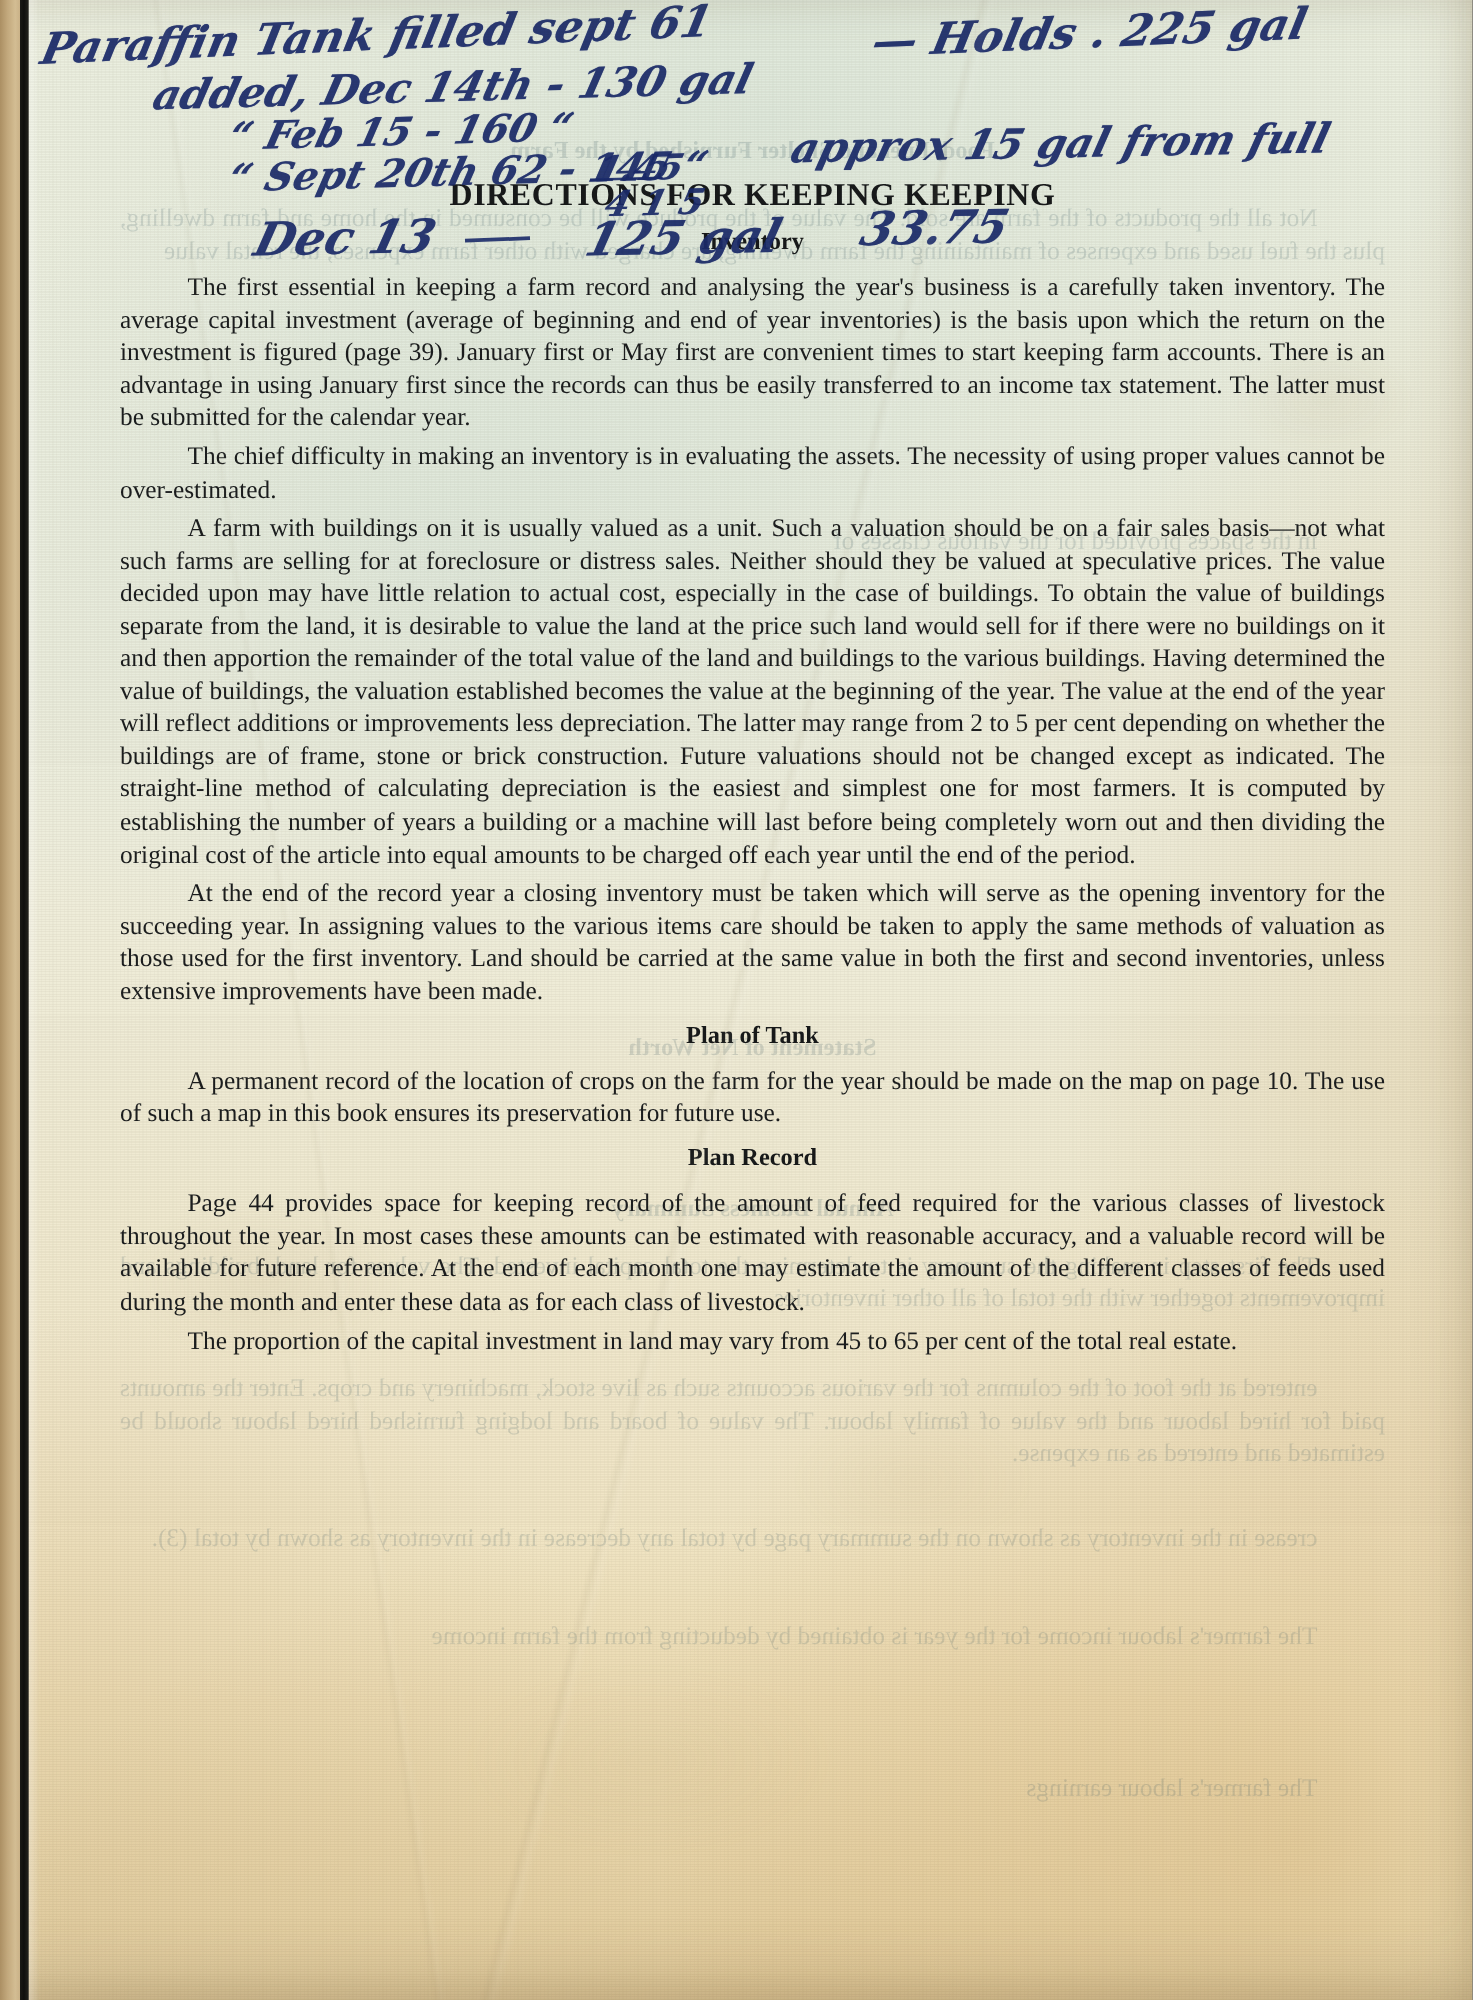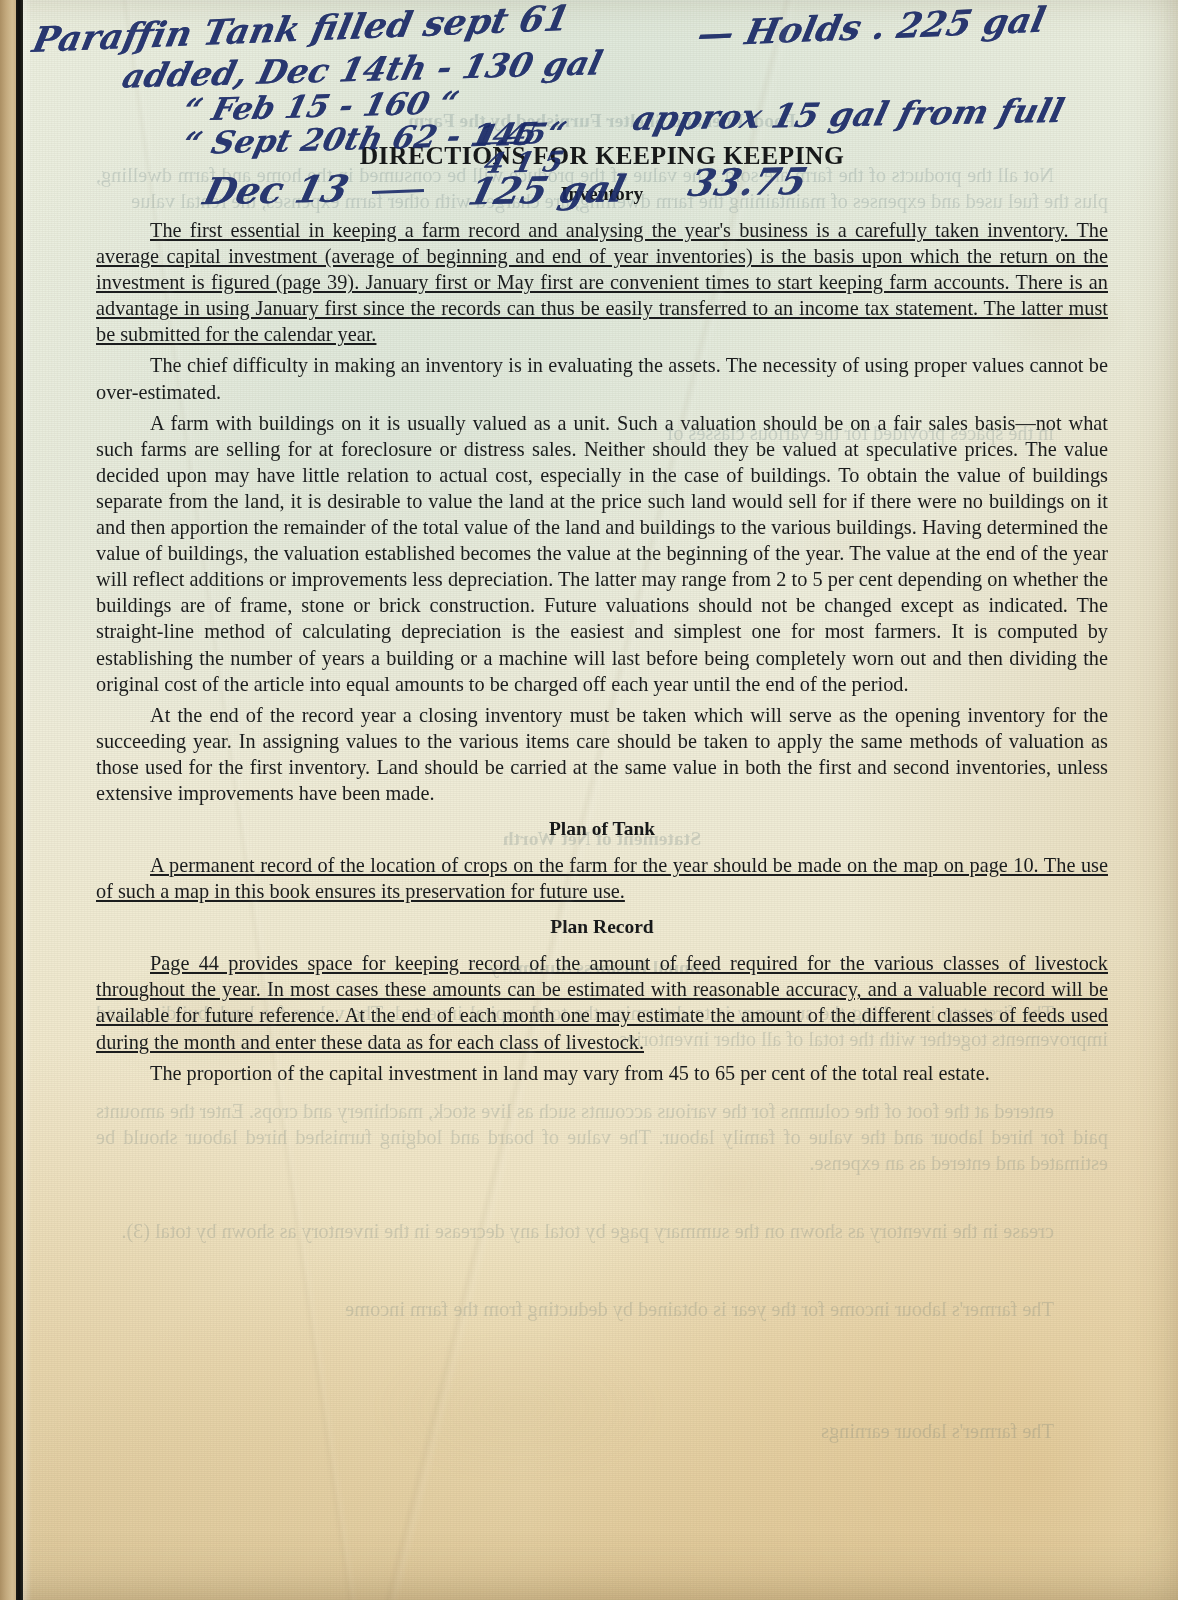--- a/index.html
+++ b/index.html
@@ -136,21 +136,21 @@
     padding: 0;
     text-align: justify;
     text-align-last: left;
     font-size: 20.3px;
     line-height: 26.1px;
     color: #1b1d1e;
     text-indent: 54px;
     hyphens: manual;
   }
   p.body + p.body { margin-top: 5px; }
-  .after-head { margin-top: 12px; text-decoration: underline; }
+  .after-head { margin-top: 12px; }
 
   
   .bleed-layer {
     position: absolute;
     left: 96px;
     top: 0;
     width: 1012px;
     height: 100%;
     pointer-events: none;
     transform: scaleX(-1);

